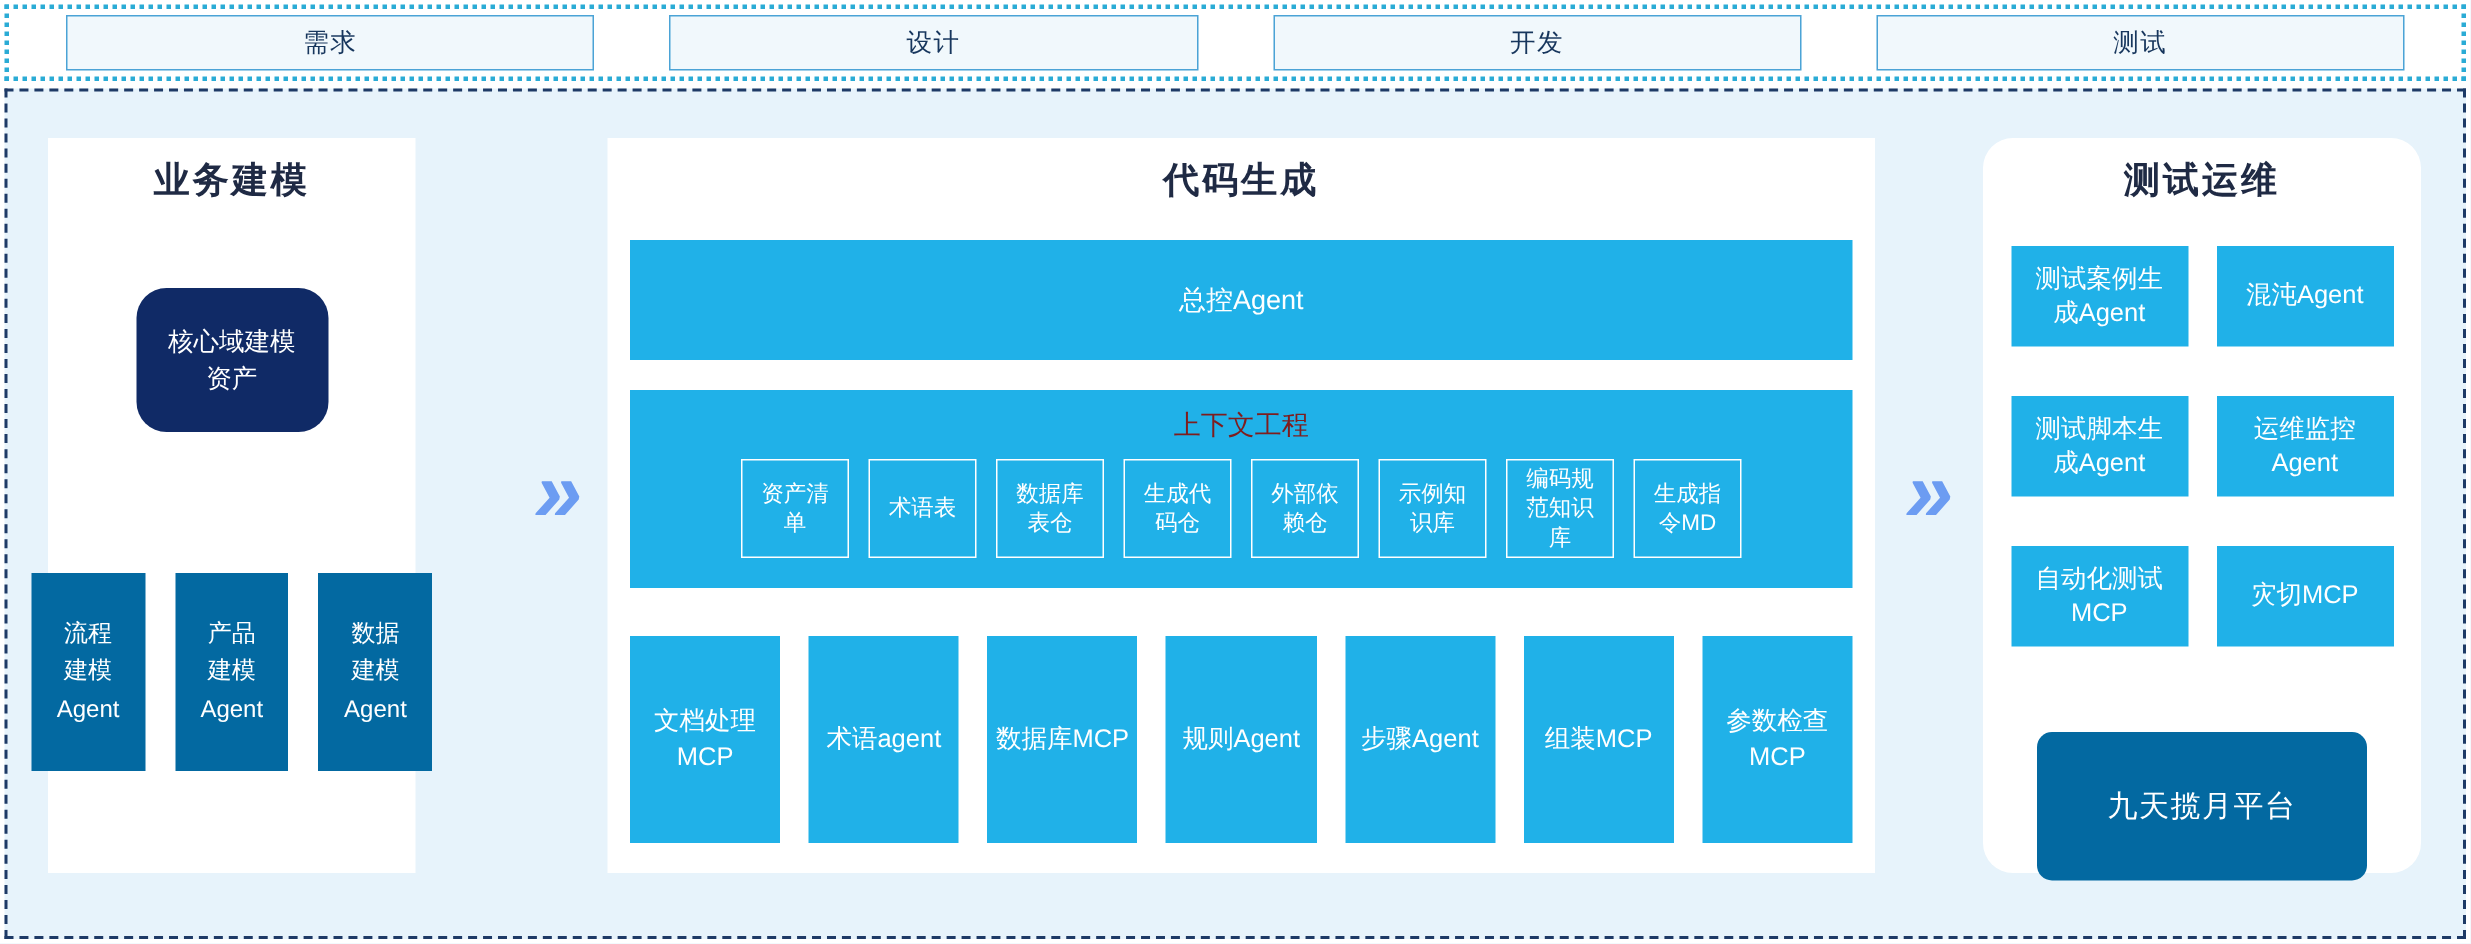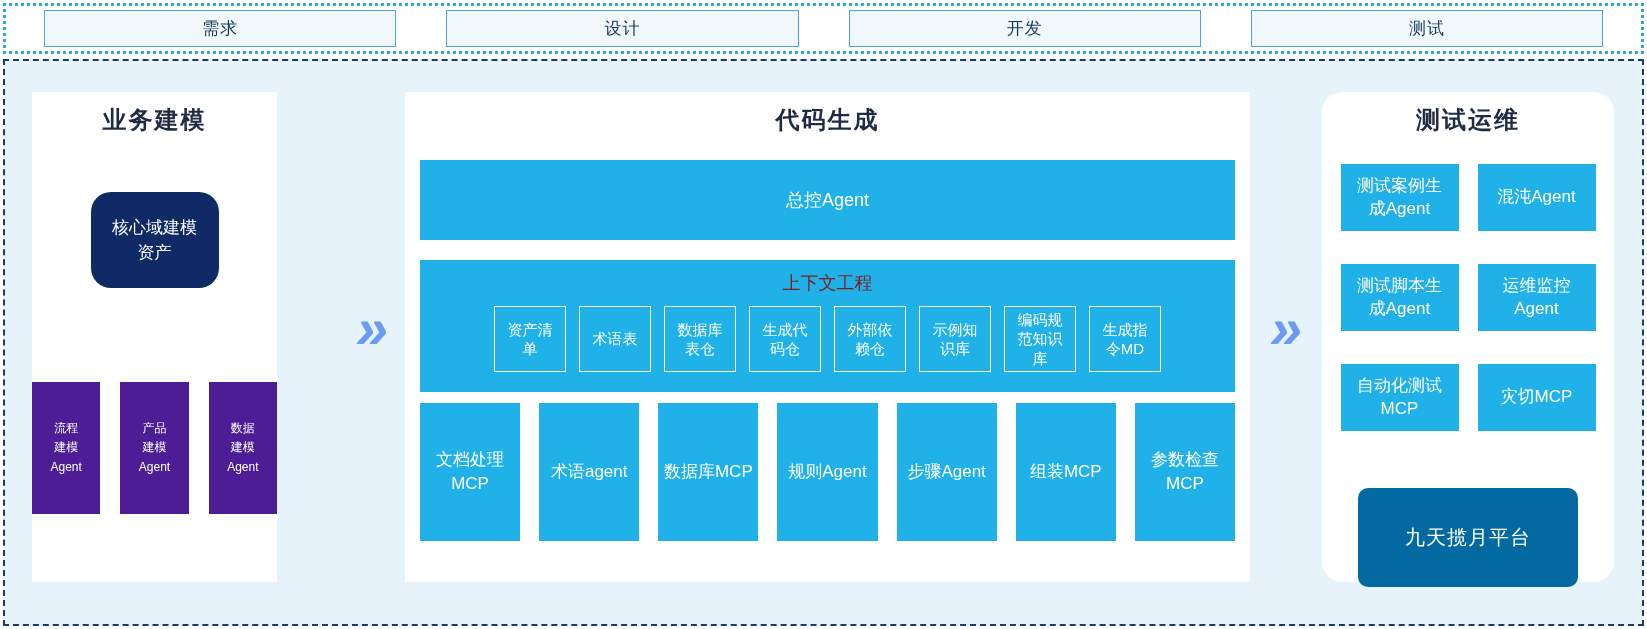--- a/index.html
+++ b/index.html
@@ -70,22 +70,22 @@
     color:#ffffff; font-size:17px; line-height:1.5;
     display:flex; align-items:center; justify-content:center;
     text-align:center; padding:0 18px;
   }
   .agent-row {
     margin-top:94px;
     display:flex; justify-content:center; gap:20px;
   }
   .agent-tall {
     width:80px; height:132px;
-    background:#4c1d95;
-    color:#ffffff; font-size:12px; line-height:1.6;
+    background:#0369a1;
+    color:#ffffff; font-size:16px; line-height:1.6;
     display:flex; align-items:center; justify-content:center;
     text-align:center; padding:0 17px;
   }
 
   
   .master-bar {
     margin:24px 15px 0;
     height:80px; background:#20b1e8;
     color:#ffffff; font-size:18px;
     display:flex; align-items:center; justify-content:center;
@@ -103,21 +103,21 @@
     display:flex; justify-content:center; gap:13px;
   }
   .context-item {
     width:72px; height:66px;
     border:1px solid #ffffff;
     color:#ffffff; font-size:15px; line-height:1.3;
     display:flex; align-items:center; justify-content:center;
     text-align:center; padding:0 6px;
   }
   .tools-row {
-    margin:11px 15px 0;
+    margin:32px 15px 0;
     display:flex; gap:19px;
   }
   .tool-box {
     flex:1; height:138px;
     background:#20b1e8;
     color:#ffffff; font-size:17px; line-height:1.4;
     display:flex; align-items:center; justify-content:center;
     text-align:center; padding:0 4px;
   }
 

